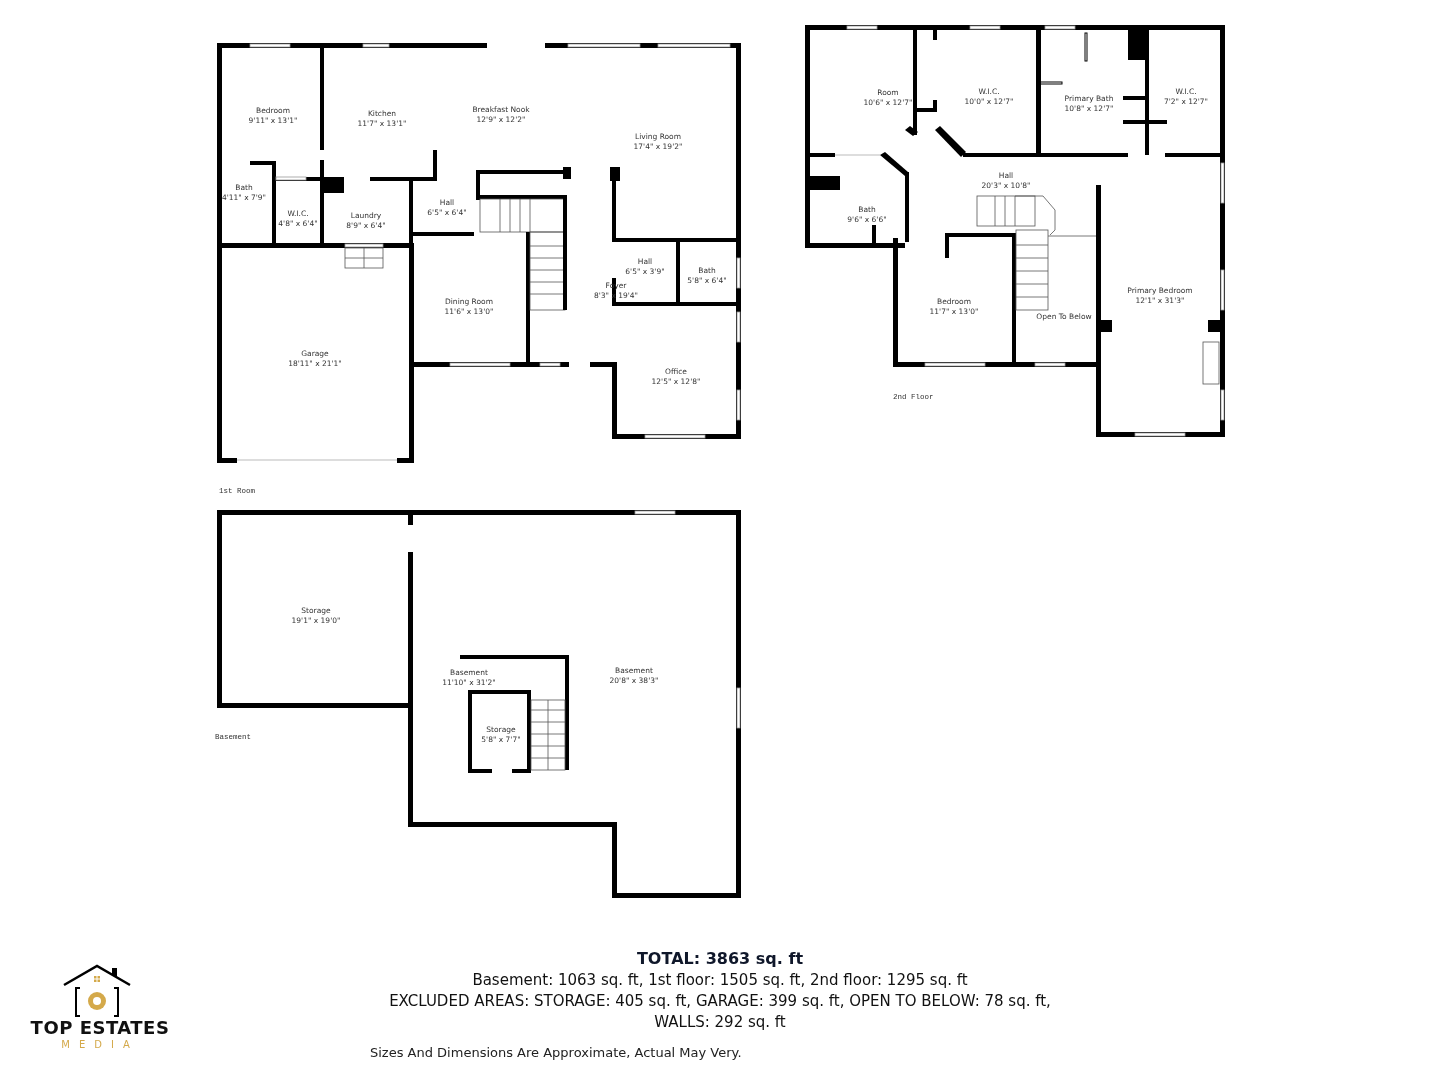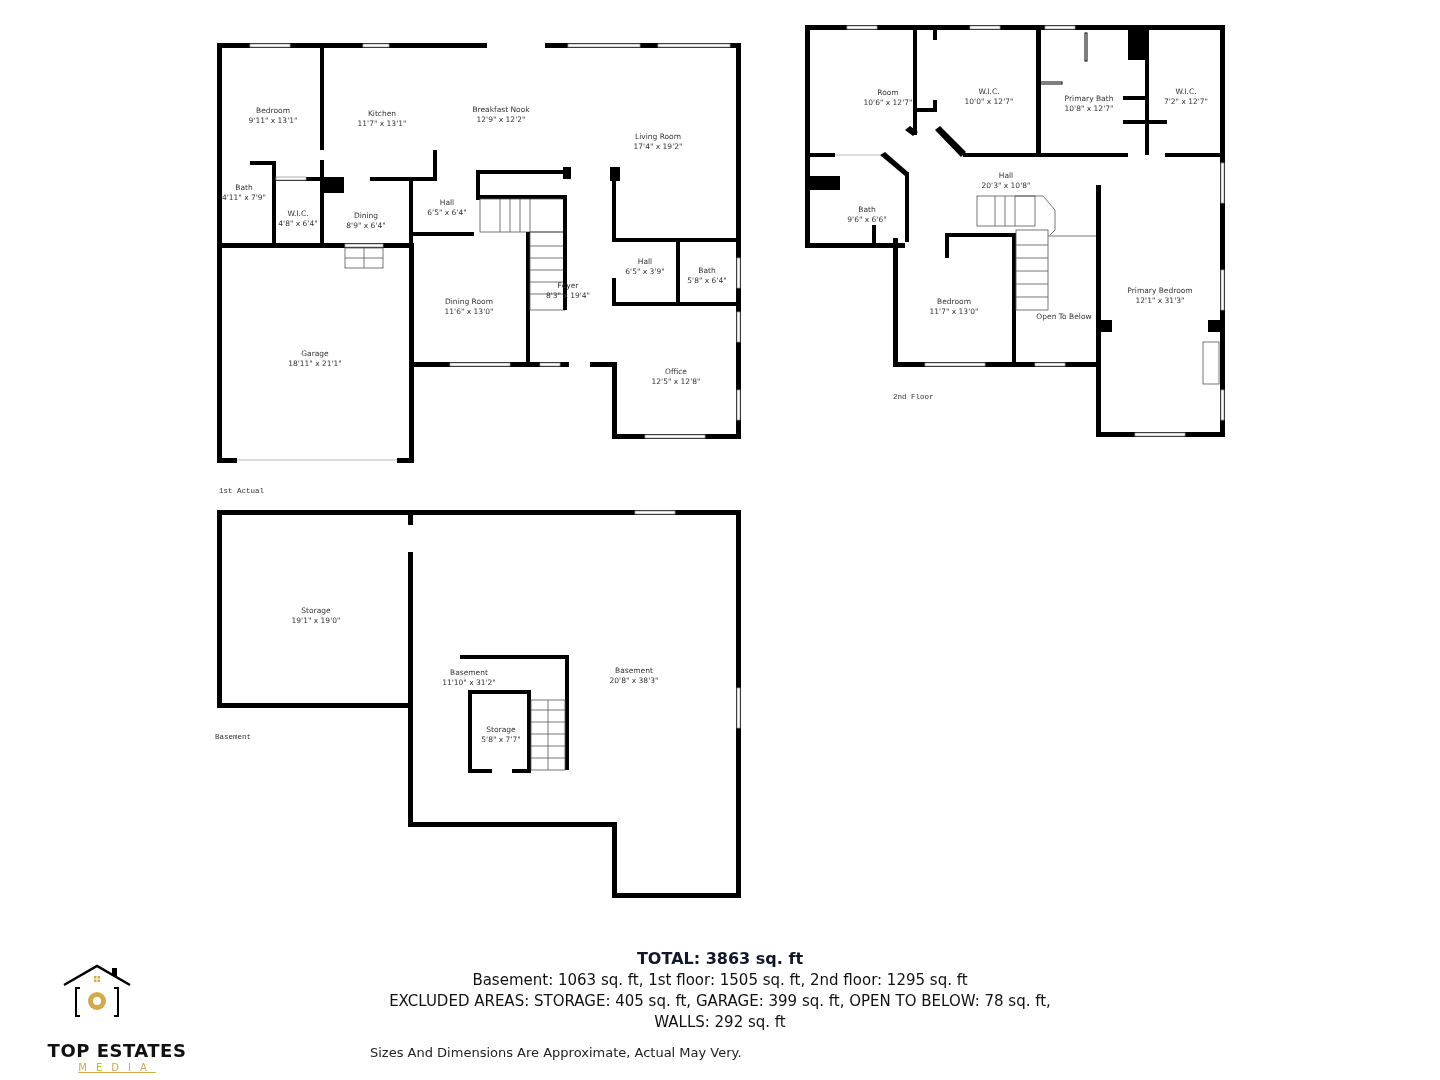--- a/index.html
+++ b/index.html
@@ -9,23 +9,23 @@
   .win { fill:#fff; stroke:#999; stroke-width:0.8; }
   .thin { stroke:#000; stroke-width:1; fill:none; }
   .door { stroke:#bbb; stroke-width:1; fill:none; }
   .stair { stroke:#555; stroke-width:0.8; fill:none; }
   .lbl { position:absolute; transform:translateX(-50%); text-align:center; font-size:7.5px; line-height:10px; color:#333; white-space:nowrap; font-family:"DejaVu Sans", sans-serif; }
   .floorlbl { position:absolute; font-size:7.5px; color:#333; font-family:Liberation Mono, monospace; }
   .summary { position:absolute; left:370px; width:700px; top:948px; text-align:center; font-family:"DejaVu Sans", sans-serif; }
   .summary .total { font-size:16px; font-weight:bold; line-height:22px; color:#0f172a; }
   .summary .line { font-size:15px; line-height:21px; color:#111; }
   .disclaimer { position:absolute; left:370px; width:700px; top:1045px; text-align:left; font-size:13px; color:#222; font-family:"DejaVu Sans", sans-serif; }
-  .logo { position:absolute; left:30px; top:985px; width:140px; height:90px;margin-left:17px; }
+  .logo { position:absolute; left:30px; top:962px; width:140px; height:90px; }
   .logo .brand { position:absolute; left:0; top:55px; width:140px; text-align:center; font-size:18px; font-weight:bold; color:#111; letter-spacing:0.5px; font-family:"DejaVu Sans", sans-serif; }
-  .logo .sub { position:absolute; left:0; top:77px; width:140px; text-align:center; font-size:10px; color:#d4a94a; letter-spacing:9px; font-family:"DejaVu Sans", sans-serif;text-decoration:underline; }
+  .logo .sub { position:absolute; left:0; top:77px; width:140px; text-align:center; font-size:10px; color:#d4a94a; letter-spacing:9px; font-family:"DejaVu Sans", sans-serif; }
 </style>
 </head>
 <body>
 
 <svg class="plan" viewBox="0 0 1440 1080">
 
   <g>
 
     <rect class="wall" x="217" y="43" width="270" height="5"></rect>
     <rect class="wall" x="545" y="43" width="196" height="5"></rect>
@@ -227,52 +227,52 @@
   </div>
 <div class="lbl" style="left:244px;top:183px">
     <div>Bath</div>
     <div>4'11" x 7'9"</div>
   </div>
 <div class="lbl" style="left:298px;top:209px">
     <div>W.I.C.</div>
     <div>4'8" x 6'4"</div>
   </div>
 <div class="lbl" style="left:366px;top:211px">
-    <div>Dining</div>
+    <div>Laundry</div>
     <div>8'9" x 6'4"</div>
   </div>
 <div class="lbl" style="left:447px;top:198px">
     <div>Hall</div>
     <div>6'5" x 6'4"</div>
   </div>
 <div class="lbl" style="left:645px;top:257px">
     <div>Hall</div>
     <div>6'5" x 3'9"</div>
   </div>
 <div class="lbl" style="left:707px;top:266px">
     <div>Bath</div>
     <div>5'8" x 6'4"</div>
   </div>
-<div class="lbl" style="left:568px;top:281px">
+<div class="lbl" style="left:616px;top:281px">
     <div>Foyer</div>
     <div>8'3" x 19'4"</div>
   </div>
 <div class="lbl" style="left:469px;top:297px">
     <div>Dining Room</div>
     <div>11'6" x 13'0"</div>
   </div>
 <div class="lbl" style="left:315px;top:349px">
     <div>Garage</div>
     <div>18'11" x 21'1"</div>
   </div>
 <div class="lbl" style="left:676px;top:367px">
     <div>Office</div>
     <div>12'5" x 12'8"</div>
   </div>
-<div class="floorlbl" style="left:219px;top:487px">1st Actual</div>
+<div class="floorlbl" style="left:219px;top:487px">1st Room</div>
 
 <div class="lbl" style="left:888px;top:88px">
     <div>Room</div>
     <div>10'6" x 12'7"</div>
   </div>
 <div class="lbl" style="left:989px;top:87px">
     <div>W.I.C.</div>
     <div>10'0" x 12'7"</div>
   </div>
 <div class="lbl" style="left:1089px;top:94px">

